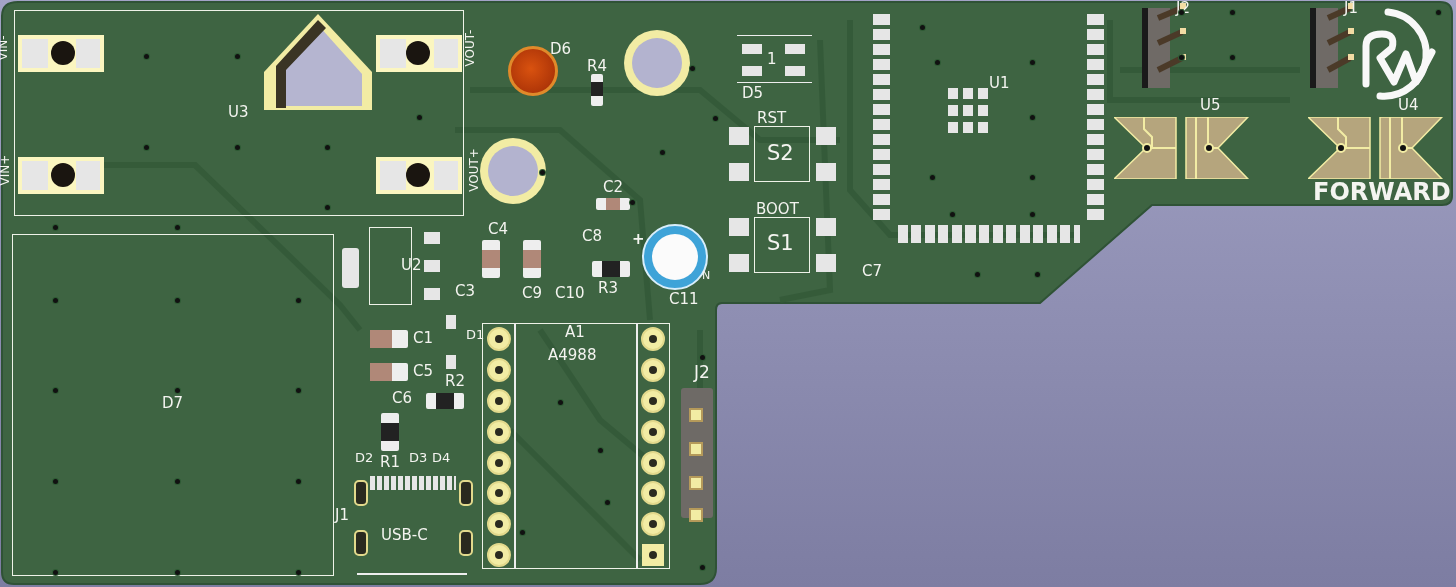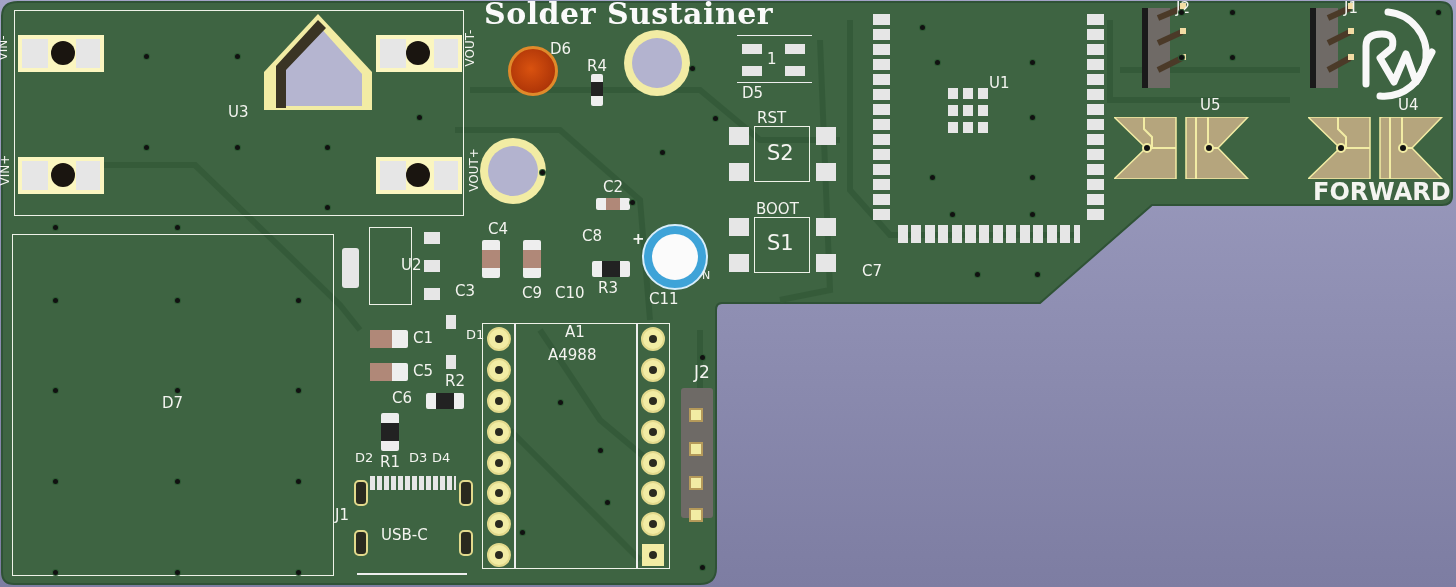--- a/index.html
+++ b/index.html
@@ -34,21 +34,20 @@
       <path d="M540,330 L600,420 L660,470"></path>
       <path d="M850,20 L850,190 L890,235 L1080,235"></path>
       <path d="M1110,20 L1110,100 L1290,100"></path>
       <path d="M1120,70 L1300,70"></path>
       <path d="M510,430 L640,560"></path>
       <path d="M700,330 L700,420"></path>
       <path d="M820,40 L830,290 L780,300"></path>
     </g>
   </svg>
 
-  <div class="silk title" style="left:484px;top:-1px">Solder Sustainer</div>
 
   <div class="silk-box" style="left:14px;top:10px;width:450px;height:206px"></div>
   <div class="silk" style="left:228px;top:105px">U3</div>
   <svg class="abs" style="left:262px;top:12px" width="112" height="100">
     <polygon points="56,2 110,60 110,98 2,98 2,60" fill="#f2eca4"></polygon>
     <polygon points="57,14 100,62 100,94 14,94 14,62" fill="#b5b5d0"></polygon>
     <polygon points="56,8 14,54 14,96 24,96 24,58 64,16" fill="#3a3424"></polygon>
   </svg>
 
   <div class="abs" style="left:18px;top:35px;width:86px;height:37px;background:#fbf6c0">
@@ -135,21 +134,21 @@
   <div class="abs" style="left:592px;top:261px;width:38px;height:16px;background:#eee;border-radius:2px">
       <div class="abs" style="left:10px;top:0;width:18px;height:16px;background:#222"></div>
     </div>
   <div class="silk" style="left:598px;top:281px">R3</div>
 
   <div class="abs" style="left:642px;top:224px;width:62px;height:62px;border-radius:50%;background:#3ea3d8;border:2px solid #d8eefb">
     <div class="abs" style="left:8px;top:8px;width:46px;height:46px;border-radius:50%;background:#fbfbfb"></div>
   </div>
   <div class="silk" style="left:632px;top:232px;font-weight:bold">+</div>
   <div class="silk" style="left:702px;top:270px;font-size:11px">N</div>
-  <div class="silk" style="left:649px;top:292px">C11</div>
+  <div class="silk" style="left:669px;top:292px">C11</div>
   <div class="silk" style="left:862px;top:264px">C7</div>
 
   <div class="silk-box" style="left:369px;top:227px;width:43px;height:78px"></div>
   <div class="silk" style="left:401px;top:258px">U2</div>
   <div class="abs" style="left:342px;top:248px;width:17px;height:40px;background:#e6e6e6;border-radius:3px"></div>
   <div class="pad" style="left:424px;top:232px;width:16px;height:12px"></div>
   <div class="pad" style="left:424px;top:260px;width:16px;height:12px"></div>
   <div class="pad" style="left:424px;top:288px;width:16px;height:12px"></div>
   <div class="silk" style="left:455px;top:284px">C3</div>
 

